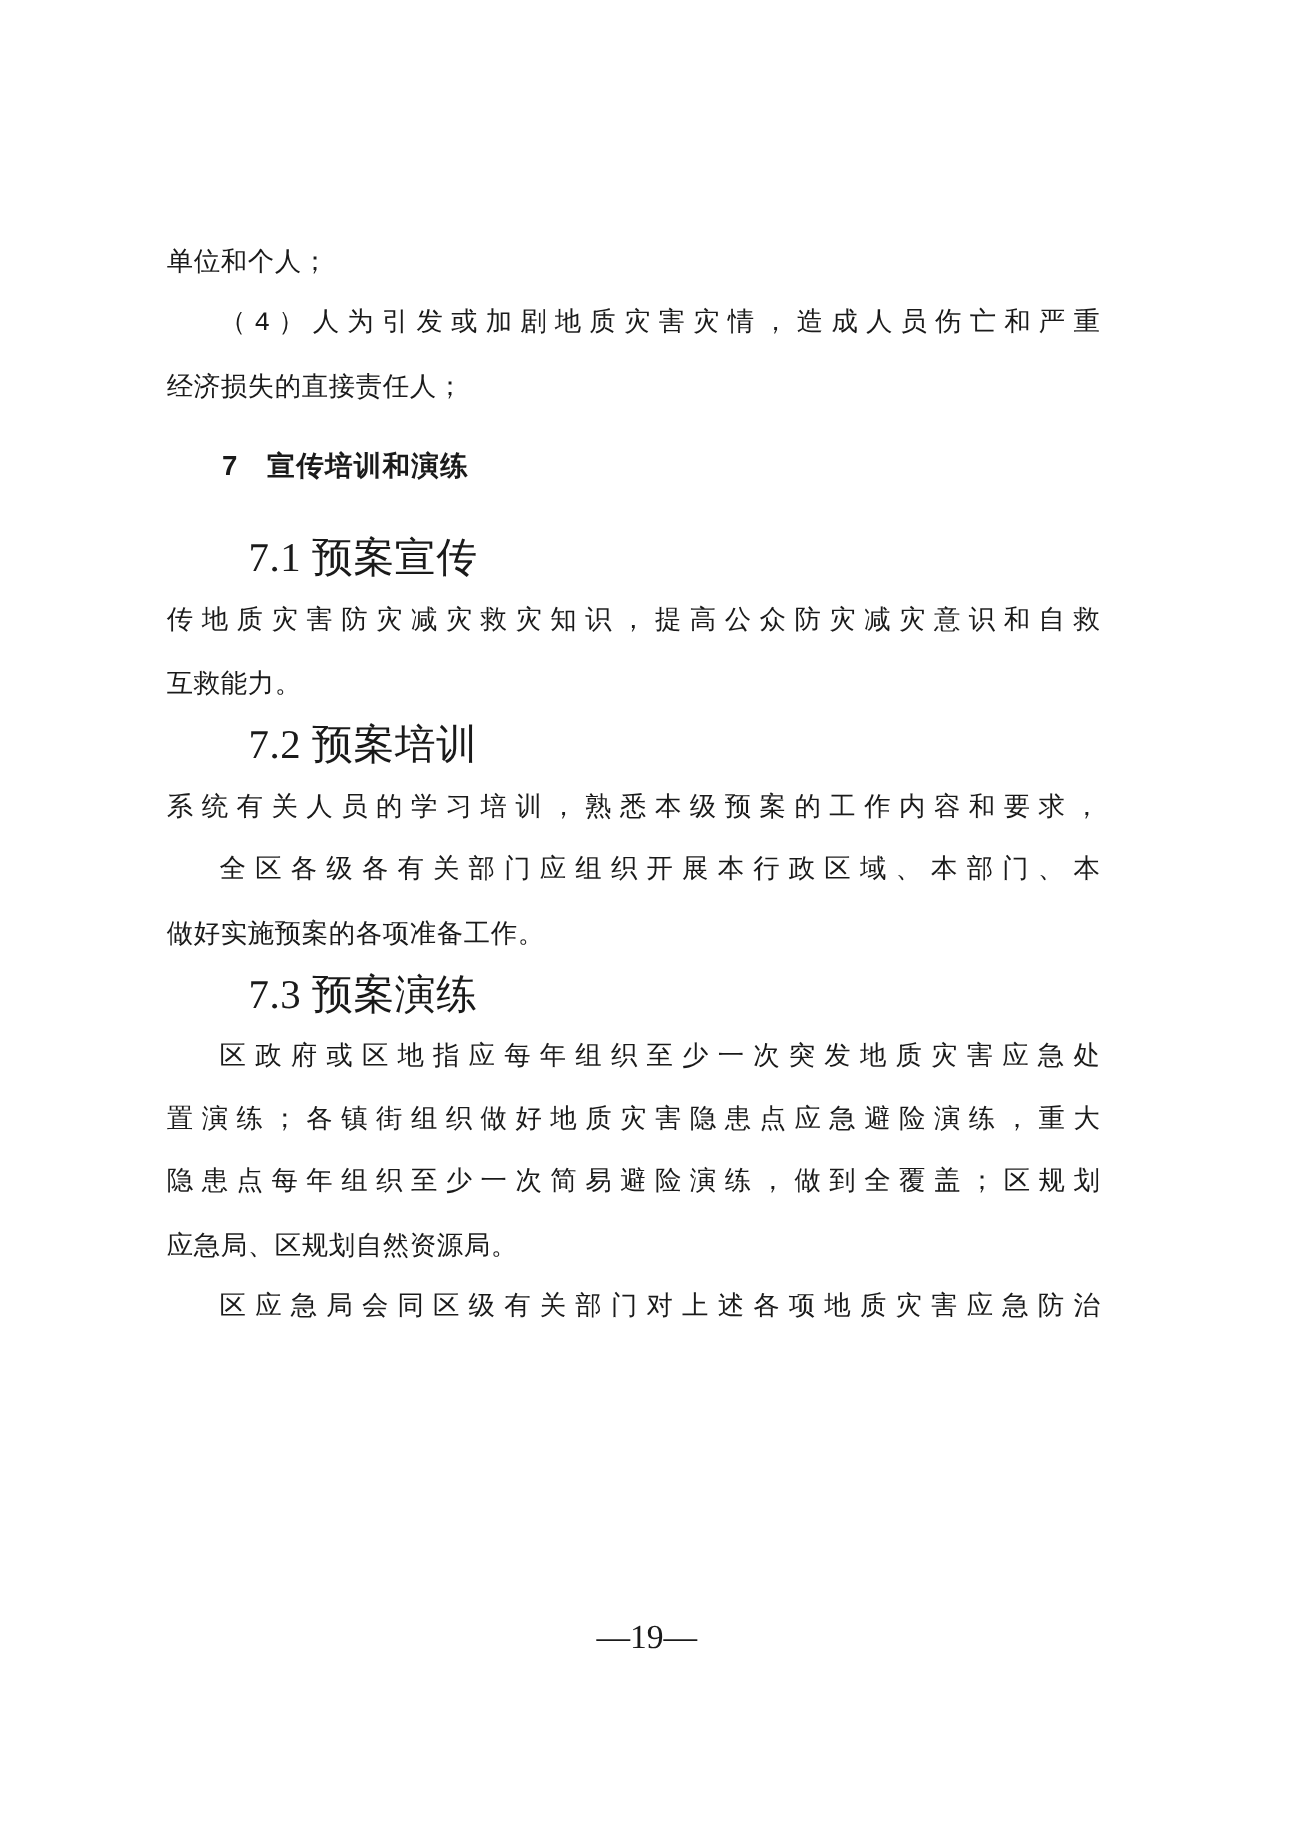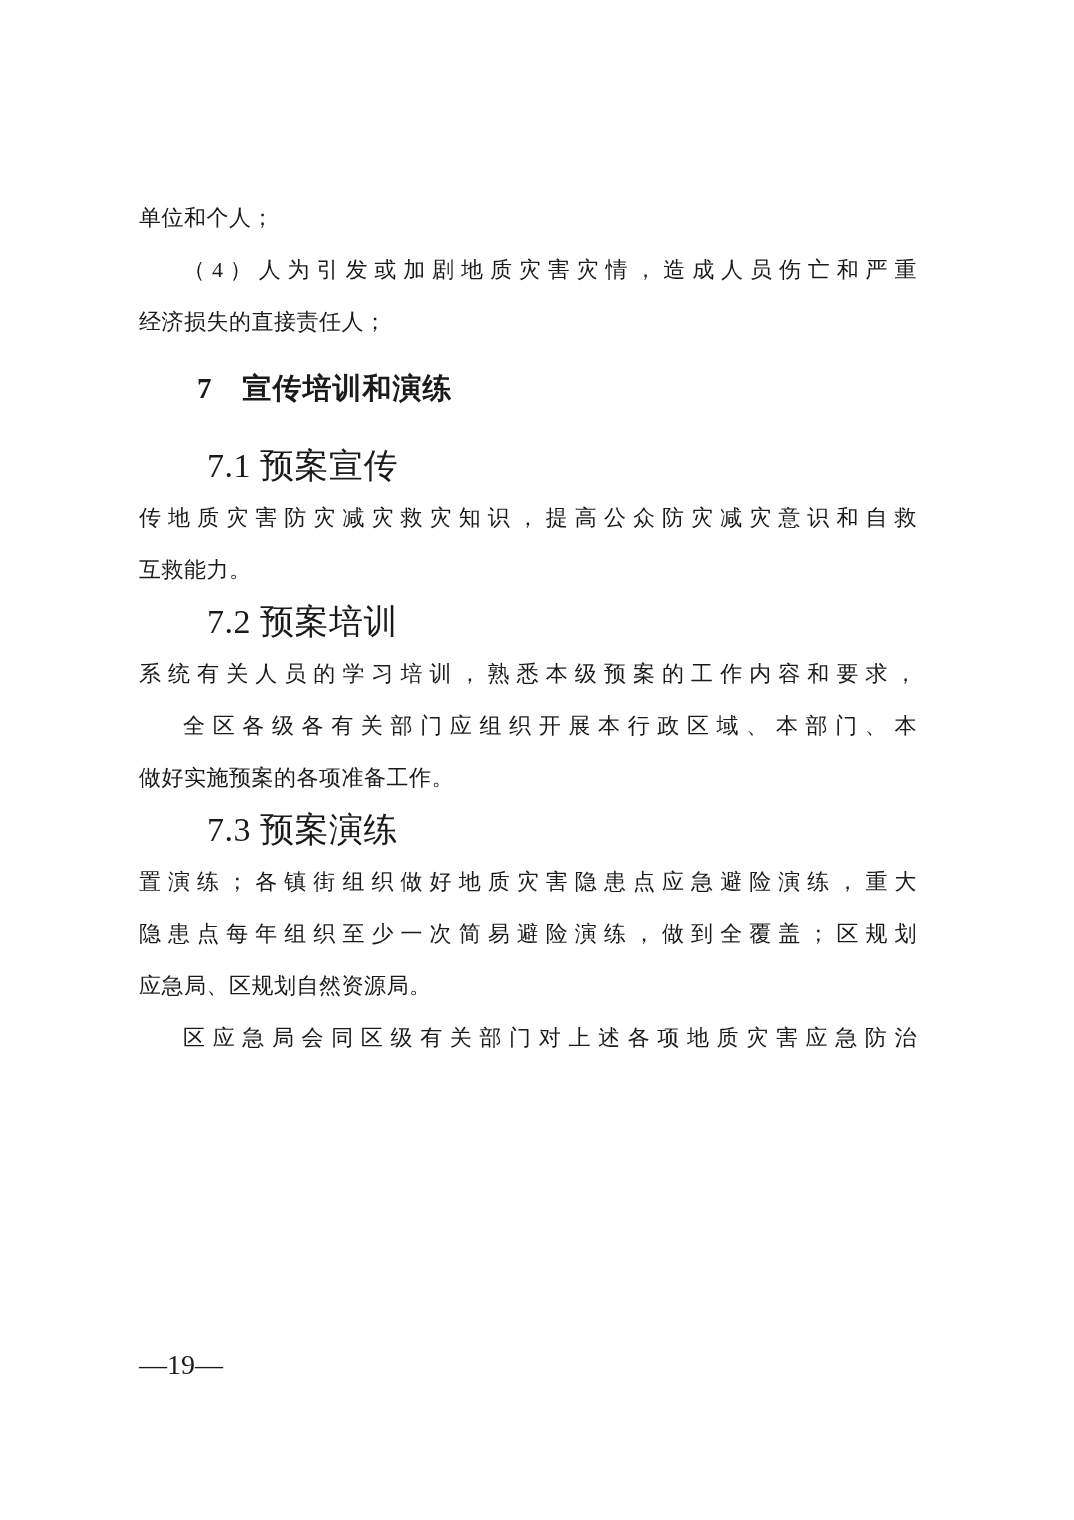--- a/index.html
+++ b/index.html
@@ -29,38 +29,39 @@
     font-weight: 400;
     letter-spacing: 0.5px;
   }
   .line.indent {
     text-indent: 2em;
   }
   .line.justify {
     text-align: justify;
     text-align-last: justify;
     text-justify: inter-character;
+    font-family: Liberation Mono, monospace;
   }
   .line.heading {
-    font-family: Liberation Serif, serif;
+    font-family: Liberation Sans, sans-serif;
     font-weight: 700;
-    font-size: 29px;
+    font-size: 23px;
     margin-top: 14px;
     margin-bottom: 26px;
     letter-spacing: 1px;
   }
   .line.subheading {
     font-size: 34px;
   }
   .page-number {
     position: absolute;
     left: 139px;
     top: 1339px;
     width: 800px;
-    text-align: left;
+    text-align: center;
     font-size: 28px;
     line-height: 52px;
     color: #1a1a1a;
   }
 </style>
 </head>
 <body>
 
 <div class="page" style="background: rgb(255, 255, 255); color: rgb(26, 26, 26);">
   <div class="content">
@@ -69,19 +70,20 @@
       <div class="line body">经济损失的直接责任人；</div>
       <div class="line heading indent">7　宣传培训和演练</div>
       <div class="line subheading indent">7.1 预案宣传</div>
       <div class="line body justify">传地质灾害防灾减灾救灾知识，提高公众防灾减灾意识和自救</div>
       <div class="line body">互救能力。</div>
       <div class="line subheading indent">7.2 预案培训</div>
       <div class="line body justify">系统有关人员的学习培训，熟悉本级预案的工作内容和要求，</div>
       <div class="line body indent justify">全区各级各有关部门应组织开展本行政区域、本部门、本</div>
       <div class="line body">做好实施预案的各项准备工作。</div>
       <div class="line subheading indent">7.3 预案演练</div>
+      <div class="line body indent justify">区政府或区地指应每年组织至少一次突发地质灾害应急处</div>
       <div class="line body justify">置演练；各镇街组织做好地质灾害隐患点应急避险演练，重大</div>
       <div class="line body justify">隐患点每年组织至少一次简易避险演练，做到全覆盖；区规划</div>
       <div class="line body">应急局、区规划自然资源局。</div>
       <div class="line body indent justify">区应急局会同区级有关部门对上述各项地质灾害应急防治</div>
     </div>
   <div class="page-number">—19—</div>
 </div>
 
 </body></html>

